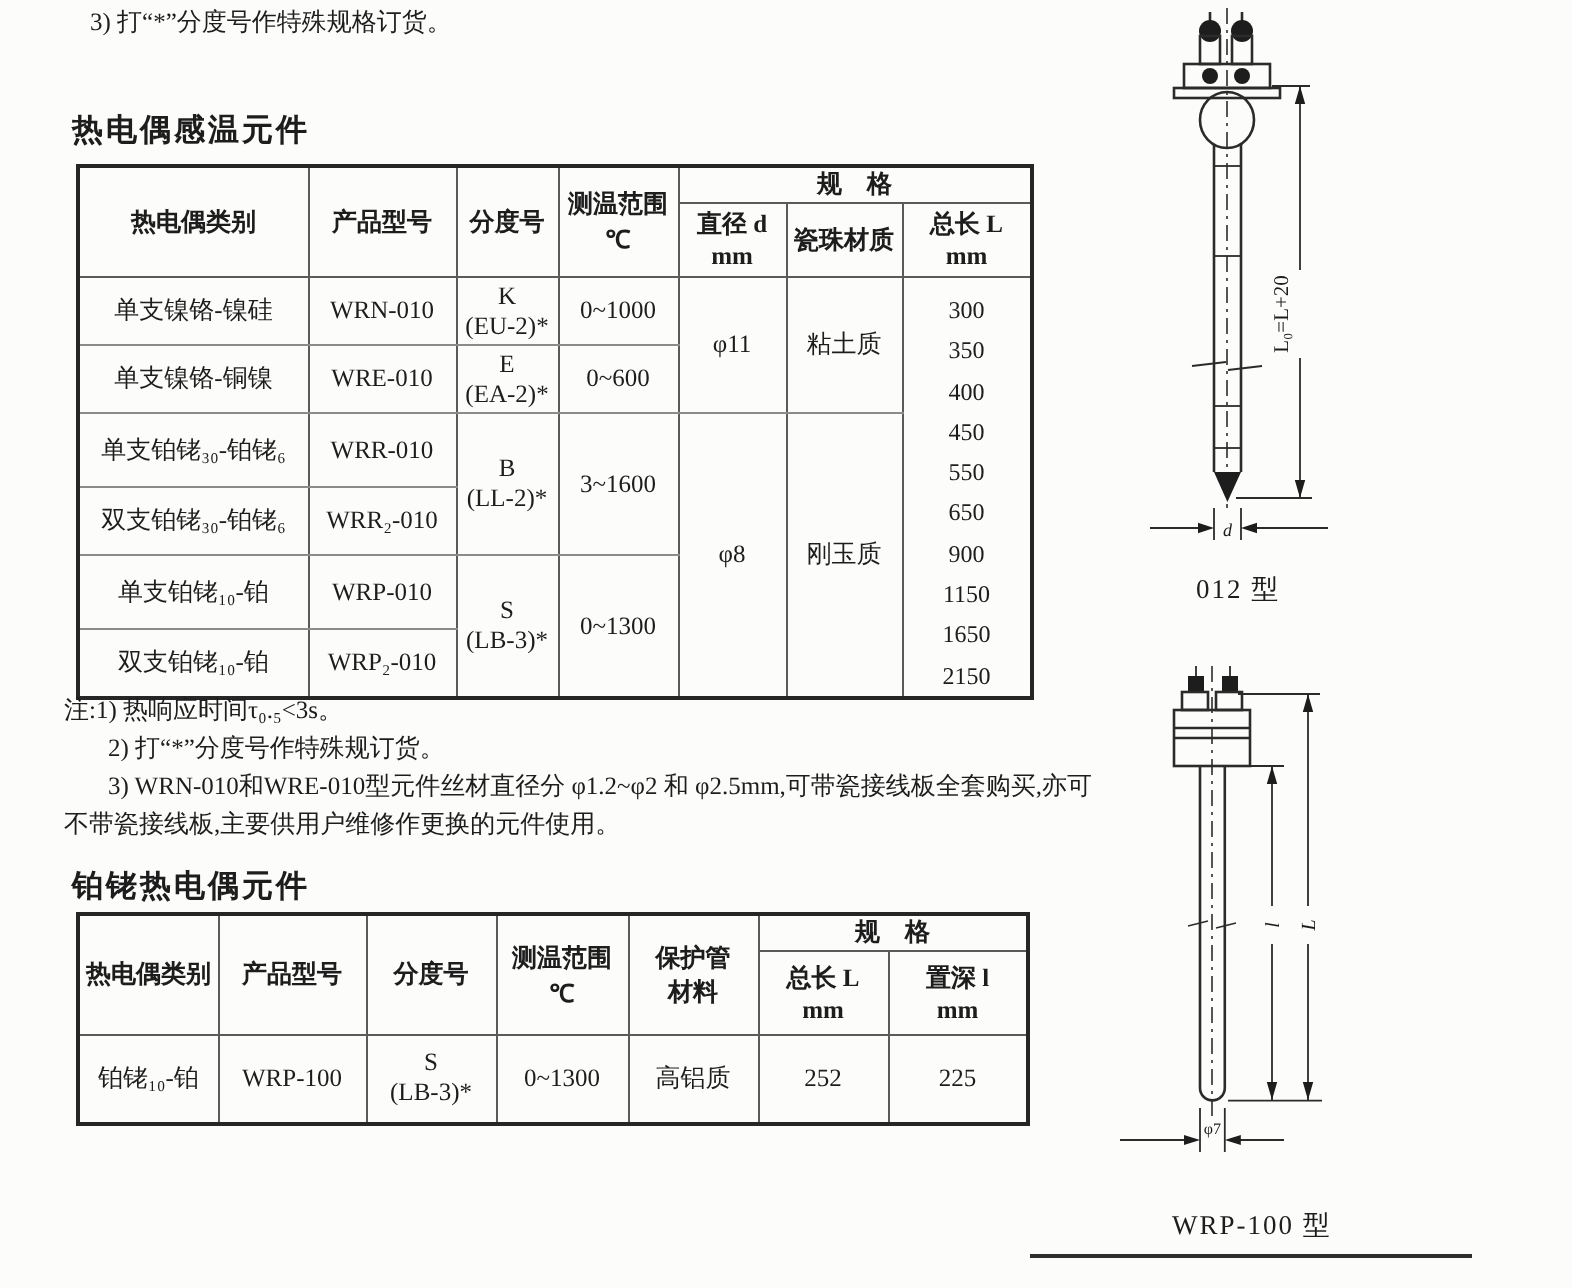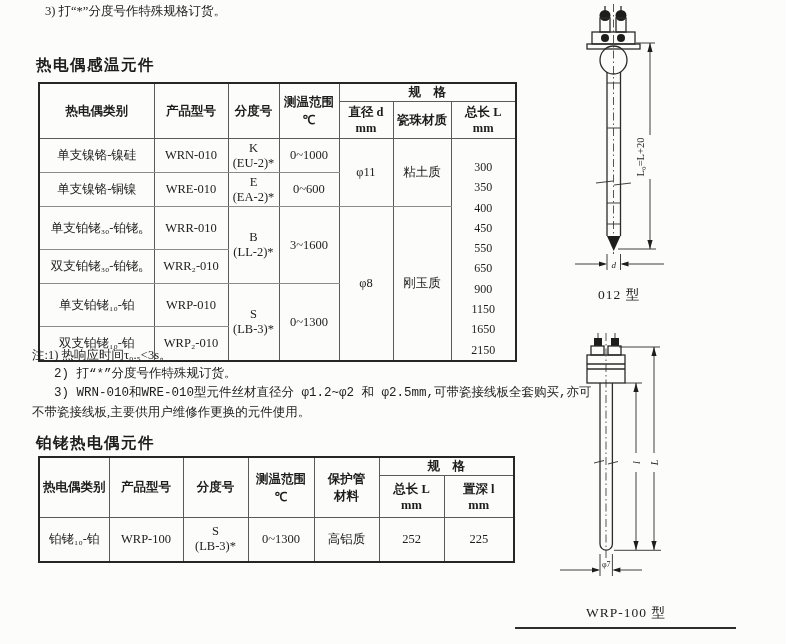--- a/index.html
+++ b/index.html
@@ -13,41 +13,41 @@
   .page {
     position:relative; width:786px; height:644px;
     background:#fcfcfa; overflow:hidden;
   }
   .abs { position:absolute; }
   .sec-title {
     font-family:"Liberation Sans", sans-serif;
     font-weight:700; font-size:15.5px; letter-spacing:1.5px;
   }
   .note-block { font-size:12.5px; line-height:19px; }
-  .note-block .ind1 { margin-left:22px;font-family:Liberation Mono, monospace; }
+  .note-block .ind1 { margin-left:22px; }
   .note-block .ind2 { }
   table { border-collapse:collapse; table-layout:fixed; }
   .dtable { border:2px solid #262626; }
   th, td {
     border:1px solid #5a5a5a;
     text-align:center; vertical-align:middle;
     padding:0; font-size:12.5px; overflow:hidden;
   }
   td { border-top-color:#8b8b8b; border-bottom-color:#8b8b8b; }
   th { font-weight:700; }
   .pre { white-space:pre-line; }
   .t1 { width:477px; }
   .t2 { width:475px; }
   .t1 tr.hr1 { height:17px; }
   .t1 tr.hr2 { height:37px; }
   .t1 tbody tr { height:34px; }
   .t2 tr.hr1 { height:18px; }
   .t2 tr.hr2 { height:42px; }
   .t2 tbody tr { height:44px; }
-  .lengths { font-size:12px; line-height:20.3px; padding-top:18px; }
+  .lengths { font-size:12px; line-height:20.3px; padding-top:6px; }
   .caption { font-size:13.5px; letter-spacing:1px; white-space:nowrap; }
   .rule { border-top:2.5px solid #2e2e2e; width:221px; height:0; }
   svg text { font-family:"Liberation Serif", serif; fill:#1d1d1d; }
 </style>
 </head>
 <body>
 
 <div class="page">
 
   <div class="abs note-block" style="left:45px; top:2px;">3) 打“*”分度号作特殊规格订货。</div>

